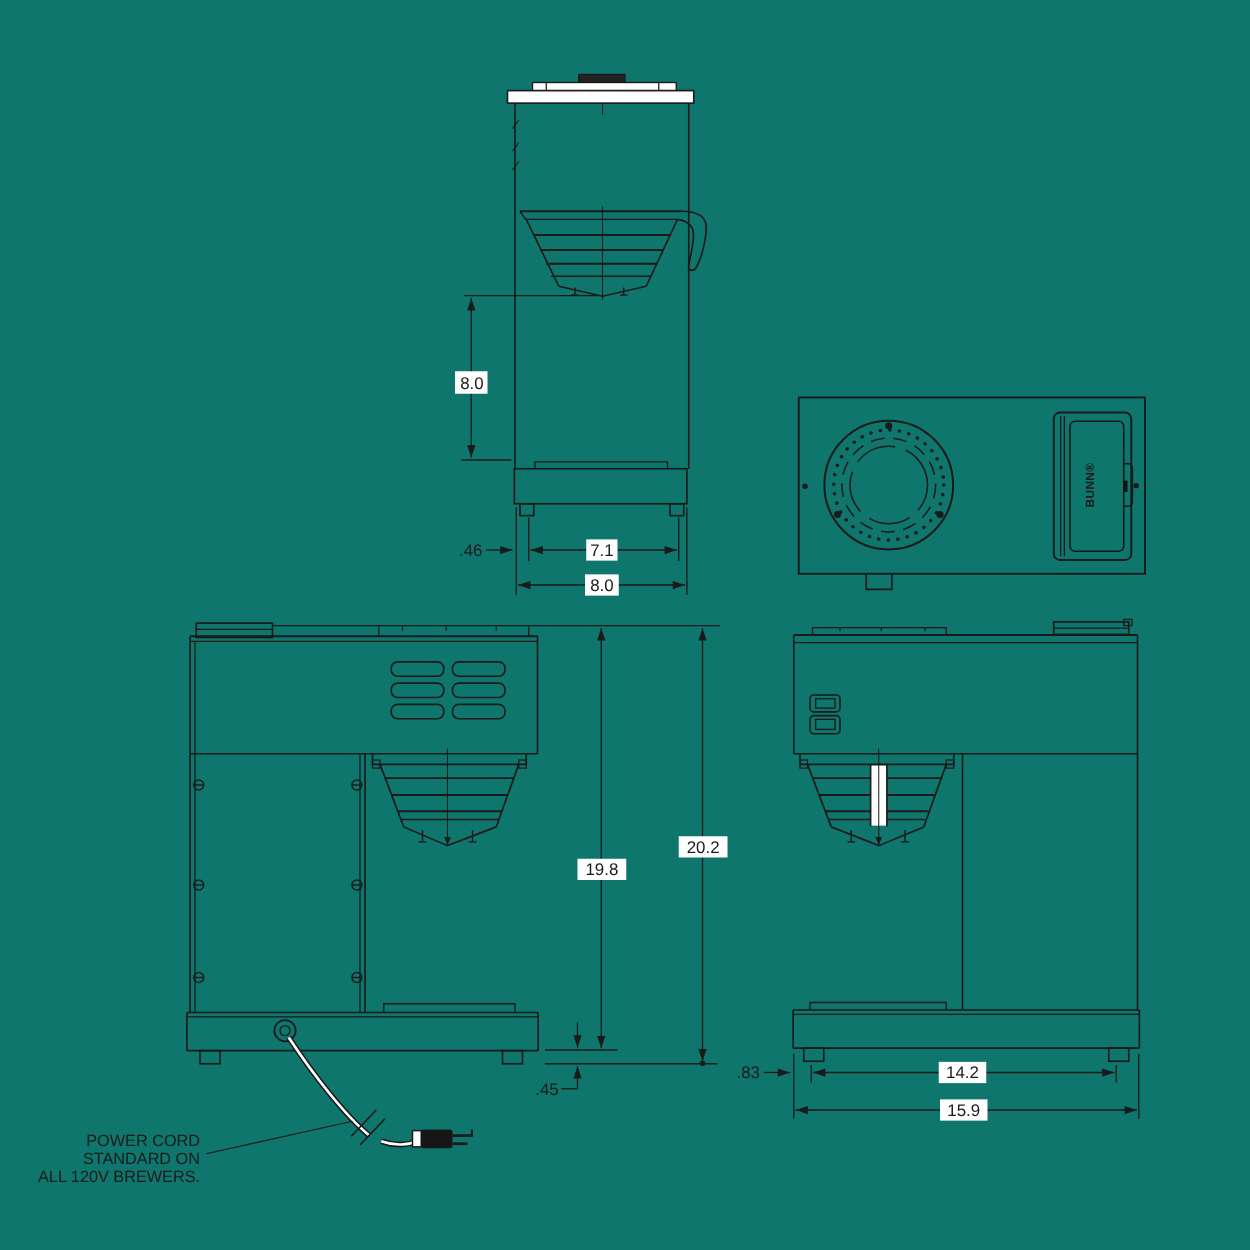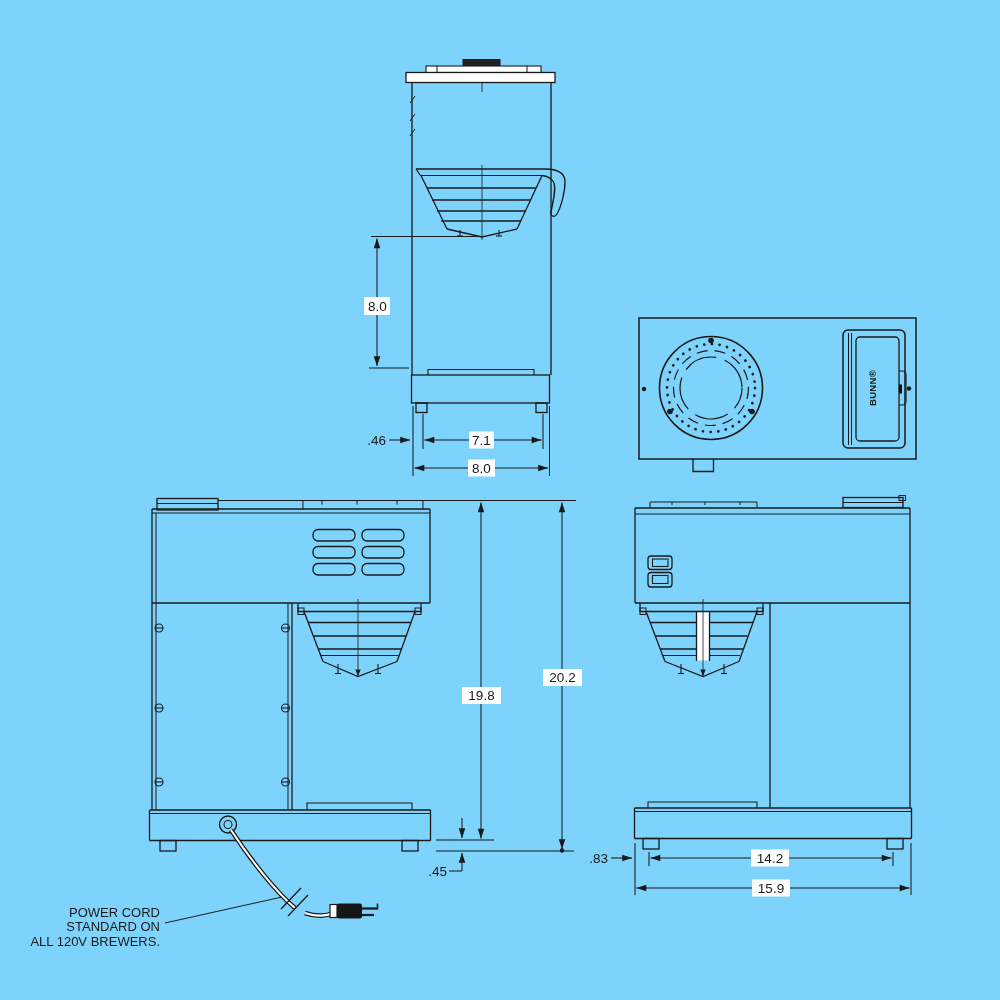--- a/index.html
+++ b/index.html
@@ -1,16 +1,16 @@
 <!DOCTYPE html>
 <html><head>
 <meta charset="utf-8">
 <style>
   html,body{margin:0;padding:0;background:#ffffff;}
-  .canvas{position:relative;width:1000px;height:1000px;background:#7dd3fc;overflow:hidden;
+  .canvas{position:relative;width:1000px;height:1000px;background:#0f766e;overflow:hidden;
           font-family:"Liberation Sans", sans-serif;text-decoration:underline;}
   svg{position:absolute;top:0;left:0;}
   svg text{font-family:"Liberation Sans", sans-serif;fill:#1a1a1a;}
   .dim-txt{font-size:13.5px;}
   .note-txt{font-size:13px;}
   .brand-txt{font-size:9.5px;font-weight:bold;letter-spacing:.3px;}
 </style>
 </head>
 <body>
 

